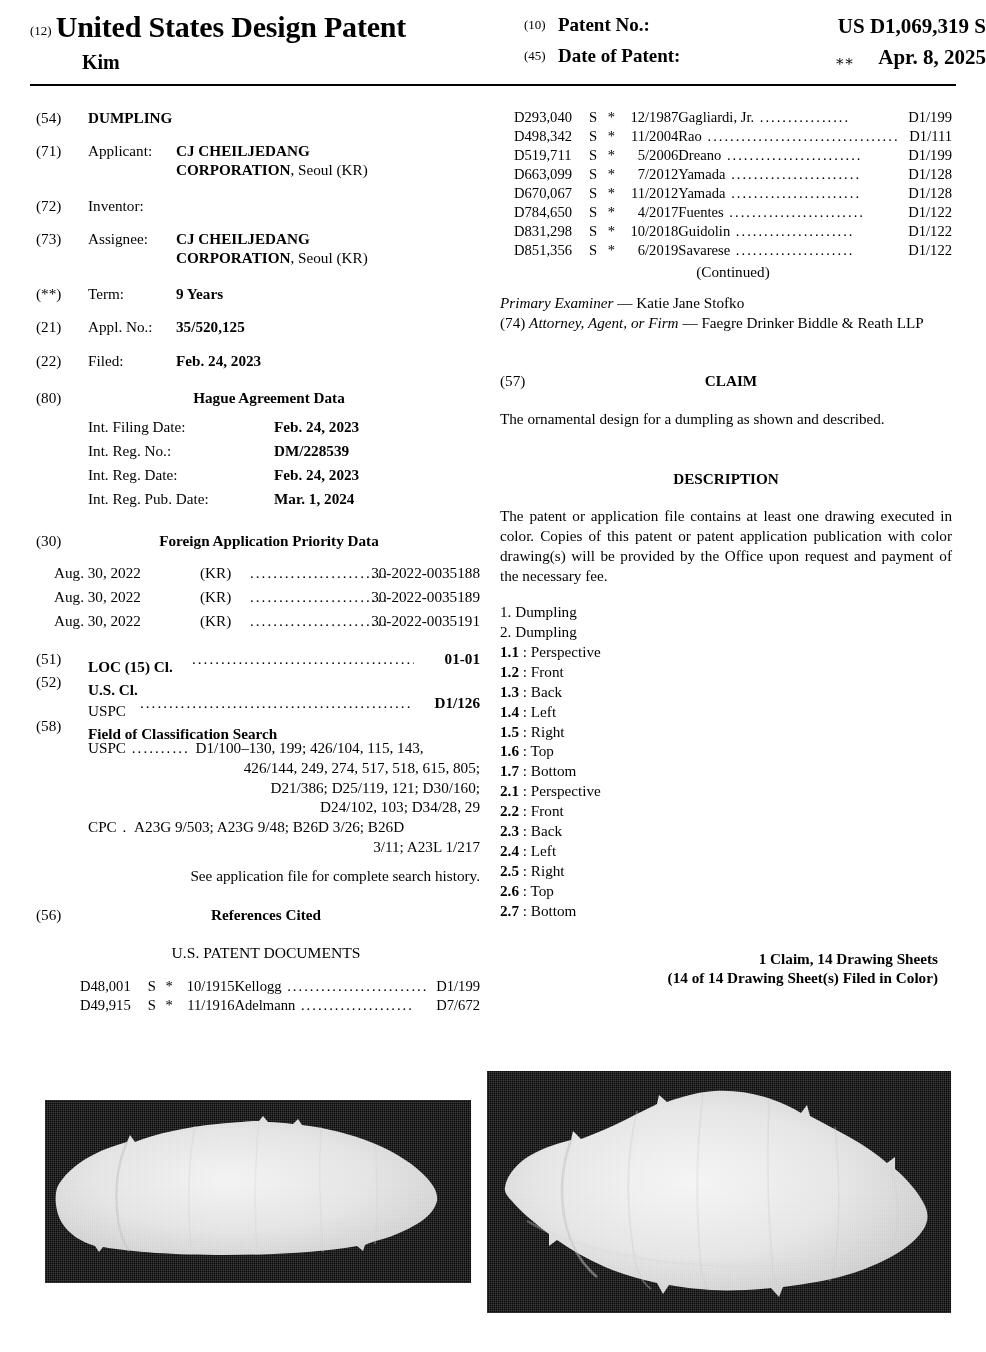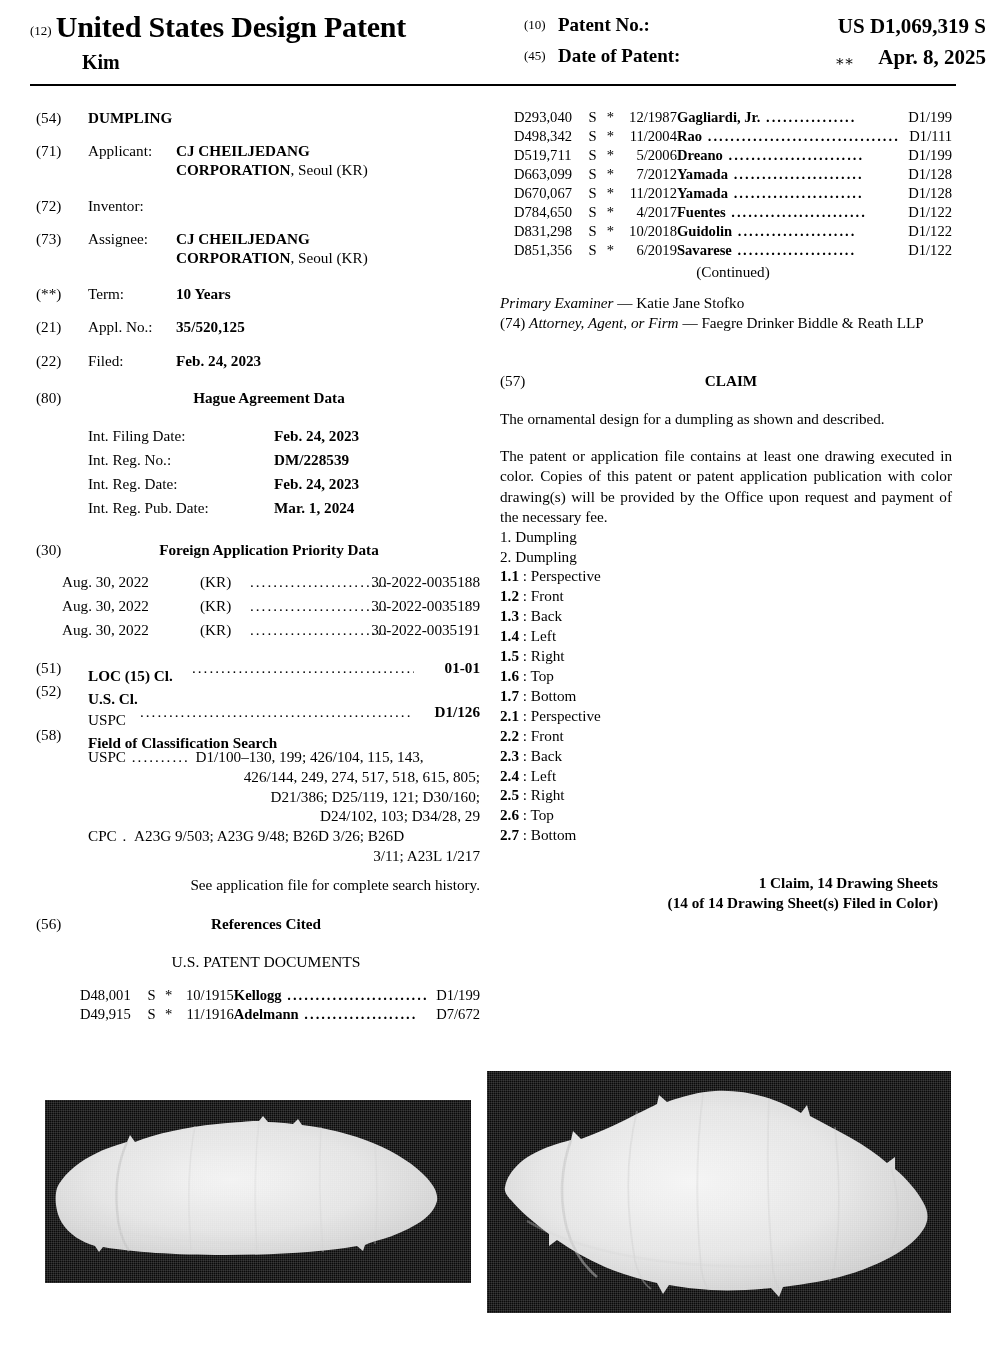--- a/index.html
+++ b/index.html
@@ -137,21 +137,21 @@
     display: block;
     margin-left: 140px;
   }
   .b { font-weight: bold; }
 
   .fld-title .fld-label { font-weight: bold; }
 
   
   .sect-head {
     position: relative;
-    margin-bottom: 18px;
+    margin-bottom: 9px;
     height: 20px;
   }
   .sect-head .fld-code {
     position: absolute;
     left: 0;
     top: 0;
   }
   .sect-head .sect-title {
     display: block;
     text-align: center;
@@ -180,21 +180,21 @@
   
   .fp {
     margin: 0 0 14px 0;
     padding-left: 18px;
   }
   .fp-row {
     position: relative;
     height: 24px;
     white-space: nowrap;
   }
-  .fp-date { position: absolute; left: 8px; top: 0; }
+  .fp-date { position: absolute; left: 0; top: 0; }
   .fp-cc { position: absolute; left: 146px; top: 0; }
   .fp-lead {
     position: absolute;
     left: 196px;
     top: 0;
     width: 148px;
     overflow: hidden;
     letter-spacing: 2.0px;
   }
   .fp-num { position: absolute; right: 0; top: 0; }
@@ -265,21 +265,21 @@
   }
   .cite-table td {
     padding: 0;
     white-space: nowrap;
     vertical-align: top;
   }
   .c-pn   { width: 86px; }
   .c-kind { width: 18px; text-align: left; }
   .c-ast  { width: 22px; text-align: center; }
   .c-date { width: 66px; text-align: right; padding-right: 9px; }
-  .c-name { position: relative; overflow: hidden; font-weight: bold; }
+  .c-name { position: relative; overflow: hidden; }
   .c-name .ld { letter-spacing: 2.0px; }
   .c-cls  { width: 58px; text-align: right; }
 
   .left-cites { padding-left: 44px; }
   .left-cites .c-pn { width: 82px; }
 
   .continued {
     text-align: center;
     margin-top: 2px;
     font-size: 15.2px;
@@ -314,21 +314,21 @@
     text-align: center;
     font-weight: bold;
     margin-top: 40px;
   }
   .desc-body {
     margin-top: 17px;
     text-align: justify;
     line-height: 1.32;
   }
   .fig-list {
-    margin-top: 0;
+    margin-top: 16px;
     line-height: 1.31;
   }
   .fig-list div { white-space: nowrap; }
 
   .closing {
     margin-top: 28px;
     text-align: right;
     font-weight: bold;
     line-height: 1.30;
     padding-right: 14px;
@@ -422,21 +422,21 @@
     <div class="fld" style="margin-bottom:16px">
       <span class="fld-code">(73)</span>
       <span class="fld-label">Assignee:</span>
       <span class="fld-value b">CJ CHEILJEDANG</span>
       <span class="fld-value"><span class="b">CORPORATION</span><span>, Seoul (KR)</span></span>
     </div>
 
     <div class="fld">
       <span class="fld-code">(**)</span>
       <span class="fld-label">Term:</span>
-      <span class="fld-value b">10 Years</span>
+      <span class="fld-value b">9 Years</span>
     </div>
 
     <div class="fld">
       <span class="fld-code">(21)</span>
       <span class="fld-label">Appl. No.:</span>
       <span class="fld-value b">35/520,125</span>
     </div>
 
     <div class="fld" style="margin-bottom:18px">
       <span class="fld-code">(22)</span>
@@ -631,20 +631,21 @@
       <div><span class="it">Primary Examiner</span> <span>— Katie Jane Stofko</span></div>
       <div><span>(74)</span> <span class="it">Attorney, Agent, or Firm</span> <span>— Faegre Drinker Biddle &amp; Reath LLP</span></div>
     </div>
 
     <div class="claim-head">
       <span class="fld-code">(57)</span>
       <span class="t">CLAIM</span>
     </div>
     <div class="claim-body">The ornamental design for a dumpling as shown and described.</div>
 
+    <div class="desc-head">DESCRIPTION</div>
     <div class="desc-body">The patent or application file contains at least one drawing executed in color. Copies of this patent or patent application publication with color drawing(s) will be provided by the Office upon request and payment of the necessary fee.</div>
 
     <div class="fig-list">
       <div><span>1.</span><span> Dumpling</span></div>
       <div><span>2.</span><span> Dumpling</span></div>
       <div><span class="b">1.1</span><span> : </span><span>Perspective</span></div>
       <div><span class="b">1.2</span><span> : </span><span>Front</span></div>
       <div><span class="b">1.3</span><span> : </span><span>Back</span></div>
       <div><span class="b">1.4</span><span> : </span><span>Left</span></div>
       <div><span class="b">1.5</span><span> : </span><span>Right</span></div>

